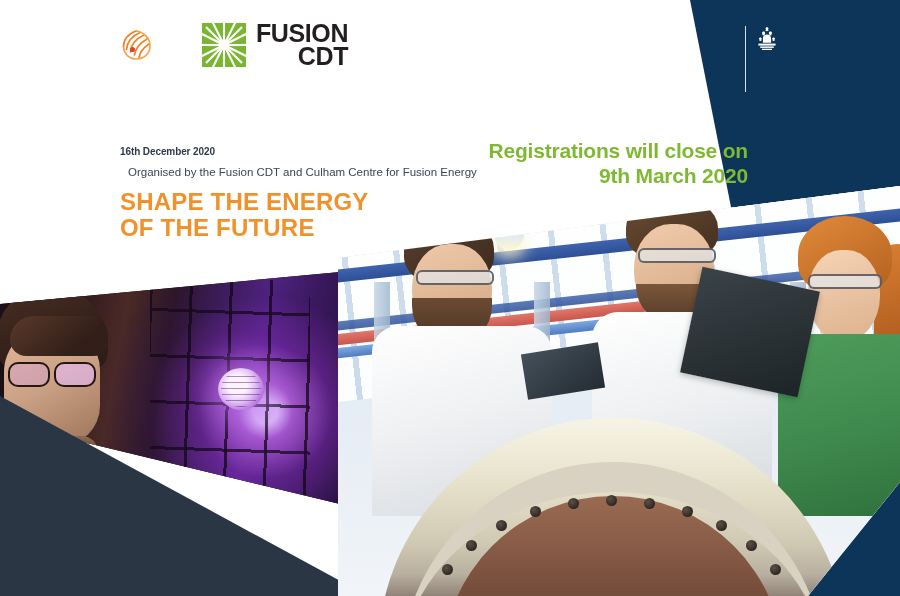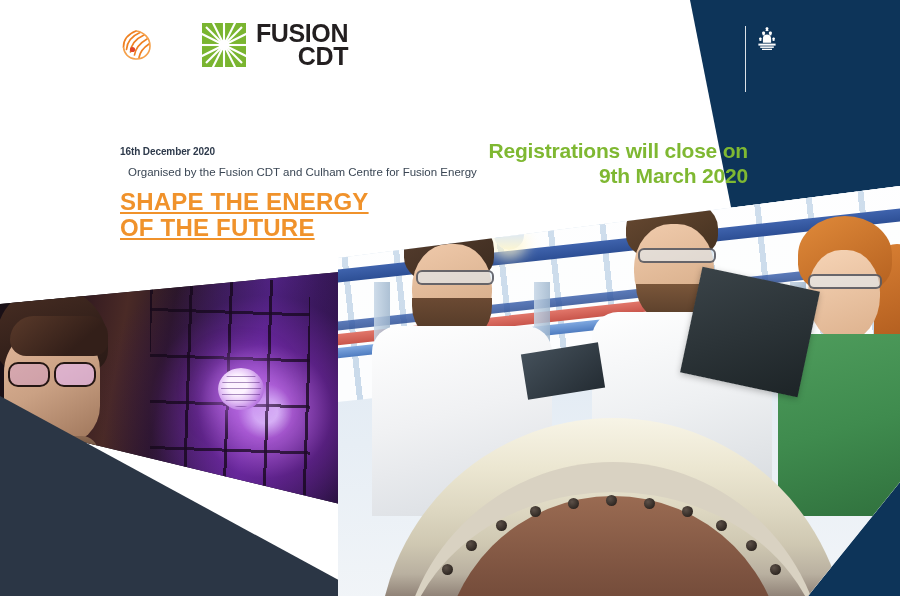--- a/index.html
+++ b/index.html
@@ -381,21 +381,20 @@
   .tagline {
     position: absolute;
     left: 120px;
     top: 189px;
     font-size: 24px;
     font-weight: 700;
     line-height: 26px;
     letter-spacing: .2px;
     color: #f0922b;
     white-space: pre-line;
-    text-decoration: underline;
   }
   .registration {
     position: absolute;
     left: 400px;
     top: 138px;
     width: 348px;
     text-align: right;
     font-size: 21px;
     font-weight: 700;
     line-height: 25px;

